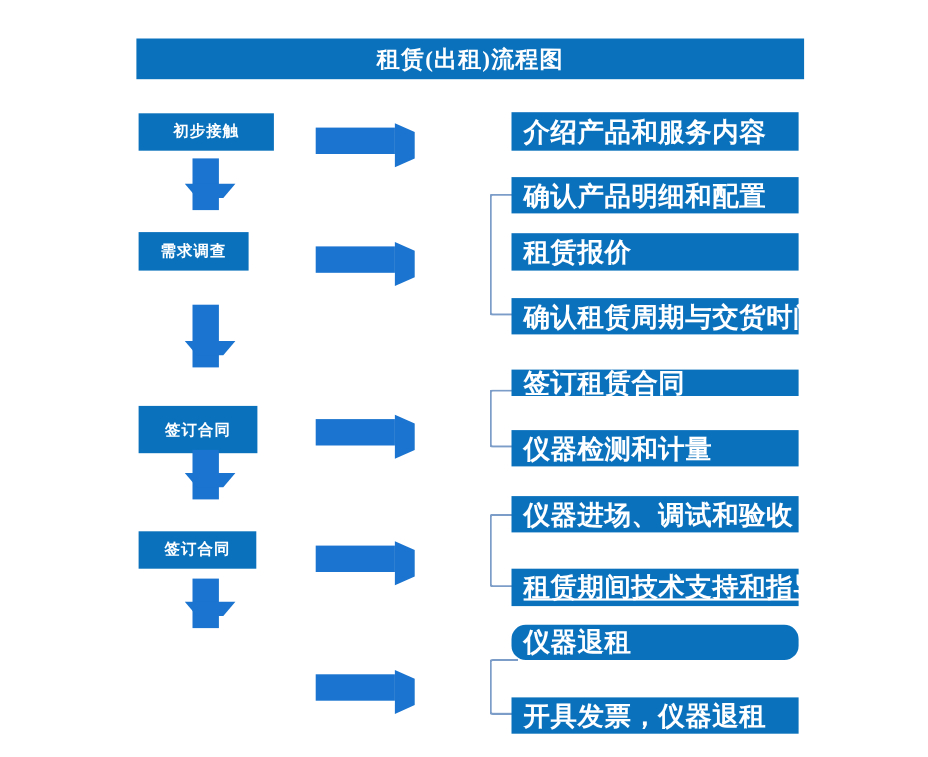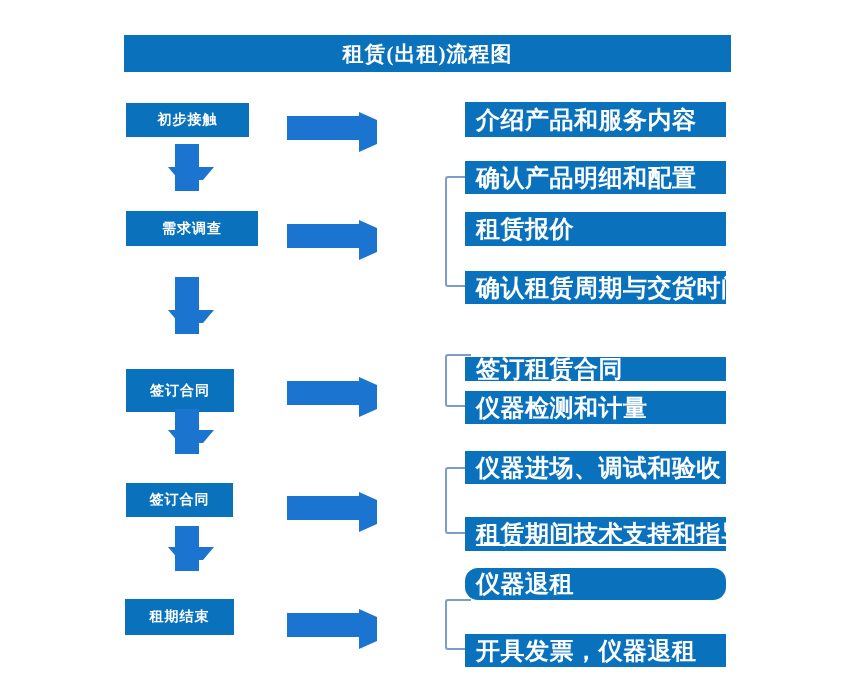--- a/index.html
+++ b/index.html
@@ -67,24 +67,23 @@
 </head>
 <body>
 
 <div class="stage">
 
   <div class="title-bar">
     <span>租赁(出租)流程图</span>
   </div>
 
   <div class="lbox" style="left:102px; top:79px;  width:123px; height:34px;">初步接触</div>
-  <div class="lbox" style="left:102px; top:187px; width:132px; height:35px;">需求调查</div>
+  <div class="lbox" style="left:102px; top:187px; width:100px; height:35px;">需求调查</div>
   <div class="lbox" style="left:102px; top:345px; width:108px; height:43px;">签订合同</div>
   <div class="lbox" style="left:102px; top:459px; width:107px; height:34px;">签订合同</div>
-  <div class="lbox" style="left:101px; top:575px; width:109px; height:36px;">租期结束</div>
 
   <div class="varrow" style="top:120px; height:60px;">
     <div class="v-stem"></div>
     <div class="v-head"></div>
   </div>
   <div class="varrow" style="top:253px; height:70px;">
     <div class="v-stem"></div>
     <div class="v-head"></div>
   </div>
   <div class="varrow" style="top:385px; height:58px;">
@@ -119,20 +118,20 @@
 
   <div class="bracket" style="top:152px; height:111px;"></div>
   <div class="bracket" style="top:330px; height:53px;"></div>
   <div class="bracket" style="top:443px; height:67px;"></div>
   <div class="bracket" style="top:575px; height:51px;"></div>
 
   <div class="rbox" style="top:78px;  height:35px;">介绍产品和服务内容</div>
   <div class="rbox" style="top:137px; height:33px;">确认产品明细和配置</div>
   <div class="rbox" style="top:188px; height:34px;">租赁报价</div>
   <div class="rbox" style="top:247px; height:33px;">确认租赁周期与交货时间</div>
-  <div class="rbox" style="top:333px; height:22px;font-family:Liberation Mono, monospace;">签订租赁合同</div>
+  <div class="rbox" style="top:312px; height:22px;font-family:Liberation Mono, monospace;">签订租赁合同</div>
   <div class="rbox" style="top:367px; height:33px;">仪器检测和计量</div>
   <div class="rbox" style="top:427px; height:33px;">仪器进场、调试和验收</div>
   <div class="rbox" style="top:493px; height:34px;text-decoration:underline;">租赁期间技术支持和指导</div>
   <div class="rbox" style="top:544px; height:32px;border-radius:13px;">仪器退租</div>
   <div class="rbox" style="top:610px; height:33px;">开具发票，仪器退租</div>
 
 </div>
 
 </body></html>

